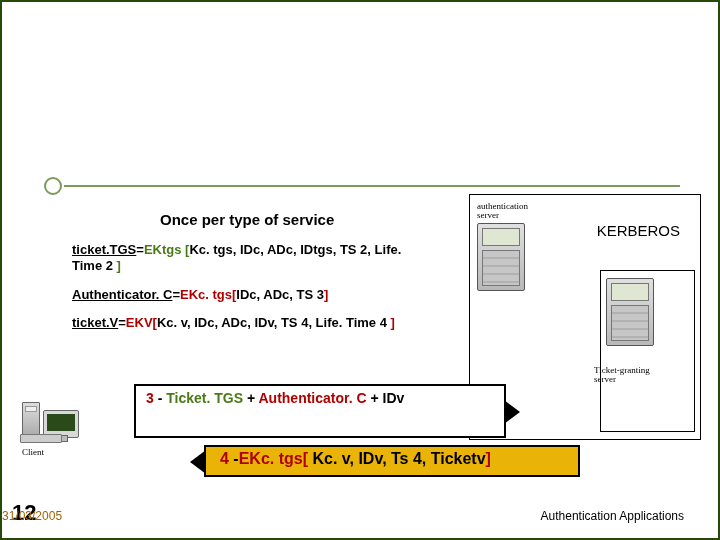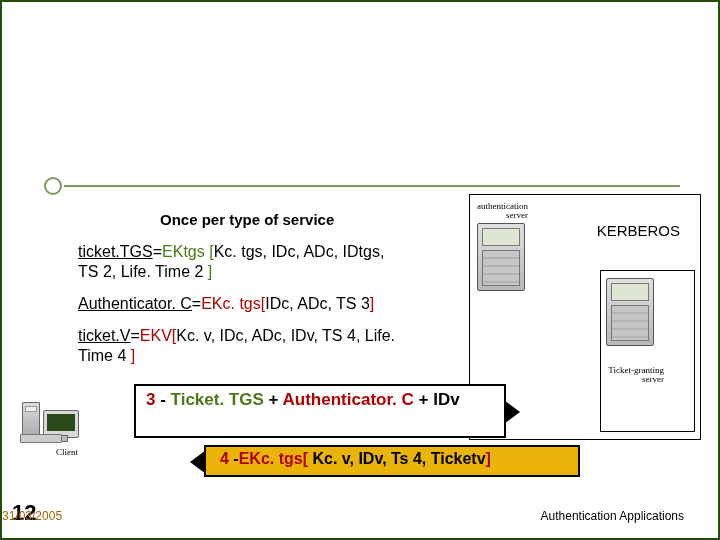--- a/index.html
+++ b/index.html
@@ -2,41 +2,41 @@
 <html><head>
 <meta charset="utf-8">
 <style>
   html,body{margin:0;padding:0;width:720px;height:540px;background:#e8e8e8;font-family:Arial,Helvetica,sans-serif}
   .slide{position:relative;box-sizing:border-box;width:720px;height:540px;background:#fff;border:2px solid #274a09;overflow:hidden}
   .title{position:absolute;left:78px;top:75px;width:590px;font-size:28px;font-weight:bold;color:#000;line-height:1.1}
   .bullet{position:absolute;left:42px;top:175px;width:14px;height:14px;border:2px solid #7c9a5a;border-radius:50%}
   .rule{position:absolute;left:62px;top:183px;width:616px;height:2px;background:#7c9a5a}
   .subh{position:absolute;left:158px;top:209px;font-size:15px;font-weight:bold;color:#000}
   .kerb{position:absolute;right:38px;top:220px;font-size:15px;font-weight:normal;color:#000}
-  .defs{position:absolute;left:76px;top:240px;width:330px;font-size:16px;font-weight:normal;color:#000;line-height:1.25}
+  .defs{position:absolute;left:70px;top:240px;width:330px;font-size:13px;font-weight:bold;color:#000;line-height:1.25}
   .defs .blk{margin-bottom:12px}
   .g{color:#4a7a16}
   .r{color:#b00000}
   .u{text-decoration:underline}
   .img-client{position:absolute;left:20px;top:400px}
   .img-auth{position:absolute;left:475px;top:200px}
   .img-tgs{position:absolute;left:604px;top:276px}
-  .caption{font-size:9px;font-family:Georgia,serif;text-align:right;color:#000;line-height:1.05}
+  .caption{font-size:9px;font-family:Georgia,serif;text-align:left;color:#000;line-height:1.05}
   .server{width:46px;height:66px;background:linear-gradient(#e0e0e0,#b8b8b8);border:1px solid #555;border-radius:2px;position:relative}
   .server:before{content:"";position:absolute;top:4px;left:4px;right:4px;height:16px;background:#dfe7d3;border:1px solid #777}
   .server:after{content:"";position:absolute;top:26px;left:4px;right:4px;bottom:4px;background:repeating-linear-gradient(#c6c6c6 0 6px,#b2b2b2 6px 8px);border:1px solid #777}
   .pc{display:flex;align-items:flex-end;gap:3px}
   .tower{width:16px;height:34px;background:linear-gradient(#ddd,#aaa);border:1px solid #666;border-radius:1px;position:relative}
   .tower:before{content:"";position:absolute;top:3px;left:2px;right:2px;height:4px;background:#eee;border:1px solid #999}
   .crt{width:34px;height:26px;background:#d8d8d8;border:1px solid #666;border-radius:2px;position:relative}
   .crt:before{content:"";position:absolute;top:3px;left:3px;right:3px;bottom:6px;background:#2a4a1a}
   .crt:after{content:"";position:absolute;bottom:-5px;left:12px;width:10px;height:5px;background:#bbb;border:1px solid #666}
   .kbd{position:absolute;left:18px;top:432px;width:40px;height:7px;background:#ccc;border:1px solid #777;border-radius:1px}
   .arrowbox1{position:absolute;left:132px;top:382px;width:368px;height:50px;border:2px solid #000;background:#fff}
-  .arrowbox1 .txt{position:absolute;left:10px;top:4px;right:10px;font-size:17px;font-weight:bold;color:#000;line-height:1.2}
+  .arrowbox1 .txt{position:absolute;left:10px;top:4px;right:10px;font-size:14px;font-weight:bold;color:#000;line-height:1.2}
   .arrowbox1 .head{position:absolute;right:-16px;top:14px;width:0;height:0;border-top:12px solid transparent;border-bottom:12px solid transparent;border-left:16px solid #000}
   .arrowbox2{position:absolute;left:202px;top:443px;width:372px;height:28px;border:2px solid #000;background:#eab308}
   .arrowbox2 .txt{position:absolute;left:14px;top:3px;font-size:16px;font-weight:bold;color:#000}
   .arrowbox2 .head{position:absolute;left:-16px;top:3px;width:0;height:0;border-top:12px solid transparent;border-bottom:12px solid transparent;border-right:16px solid #000}
   .panel{position:absolute;left:467px;top:192px;width:230px;height:244px;border:1px solid #000}
   .inner{position:absolute;left:598px;top:268px;width:93px;height:160px;border:1px solid #000}
   .pagenum{position:absolute;left:10px;bottom:12px;font-size:22px;font-weight:bold;color:#000}
   .date{position:absolute;left:0;right:0;bottom:15px;text-align:left;font-size:12px;color:#a16207}
   .app{position:absolute;right:34px;bottom:15px;font-size:12px;color:#000}
 </style>

